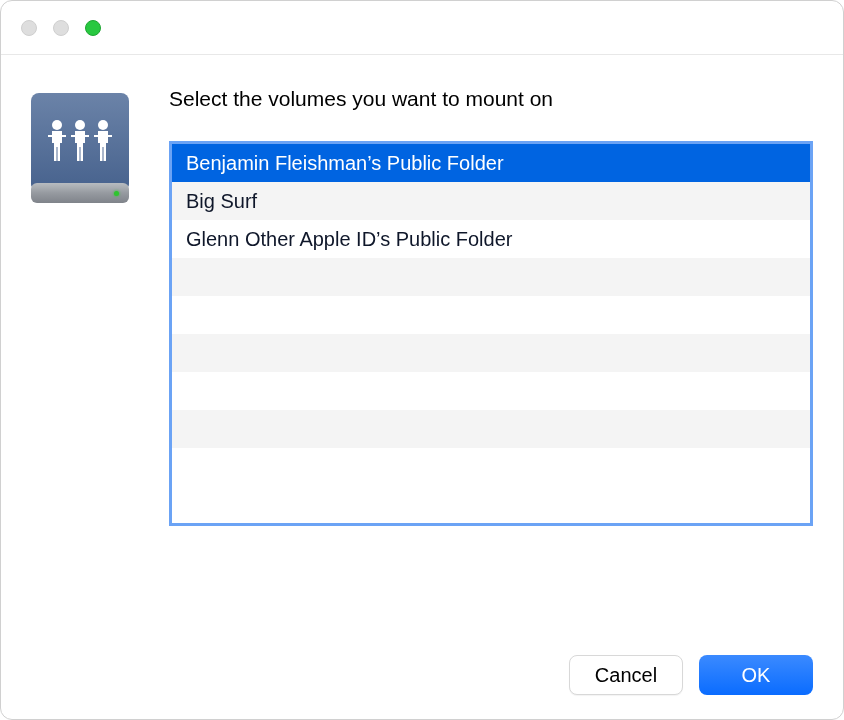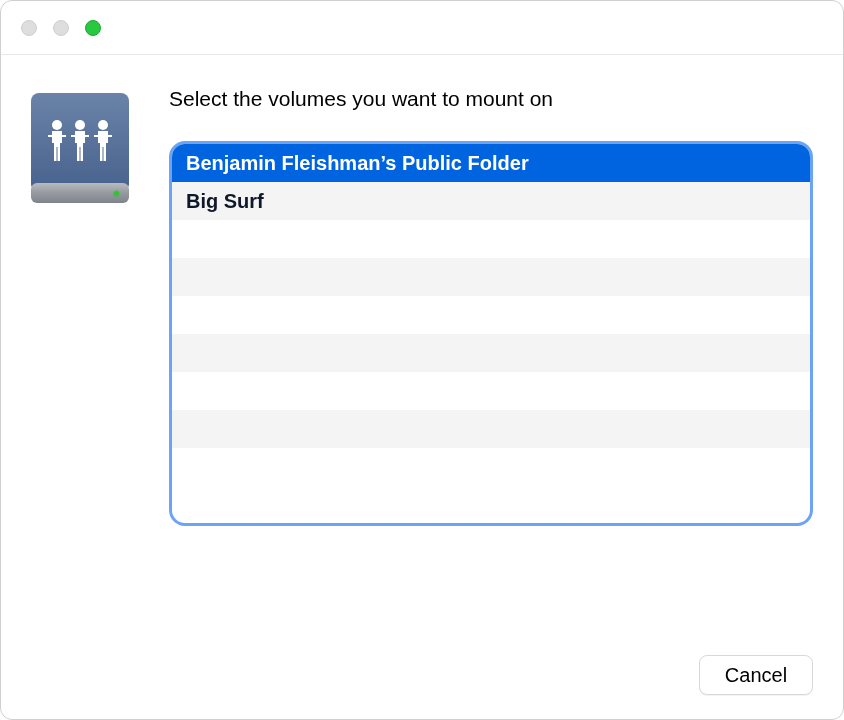--- a/index.html
+++ b/index.html
@@ -119,24 +119,23 @@
     
     .prompt-text {
       font-size: 21px;
       color: #000000;
       line-height: 1.35;
       margin-bottom: 28px;
     }
     
     .list-container {
       border: 3px solid #6ba3f5;
-      border-radius: 16px;
+      border-radius: 0;
       overflow: hidden;
       height: 385px;
-      font-weight: bold;
     }
     
     .volume-list {
       width: 100%;
       height: 100%;
       overflow-y: auto;
     }
     
     .volume-row {
       height: 38px;
@@ -244,29 +243,31 @@
 
     <div class="main-col">
       <div class="prompt-text">
         <span>Select the volumes you want to mount on</span><br>
       </div>
 
       <div class="list-container">
         <div class="volume-list" id="volume-list">
         <div class="volume-row selected">Benjamin Fleishman’s Public Folder</div>
             <div class="volume-row">Big Surf</div>
+            <div class="volume-row">Glenn Other Apple ID’s Public Folder</div>
             <div class="empty-row"></div>
             <div class="empty-row"></div>
             <div class="empty-row"></div>
             <div class="empty-row"></div>
             <div class="empty-row"></div>
             <div class="empty-row"></div>
           </div>
       </div>
     </div>
 
   </div>
 
   <div class="button-row">
     <button class="btn btn-cancel">Cancel</button>
+    <button class="btn btn-ok">OK</button>
   </div>
 
 </div>
 
 </body></html>

